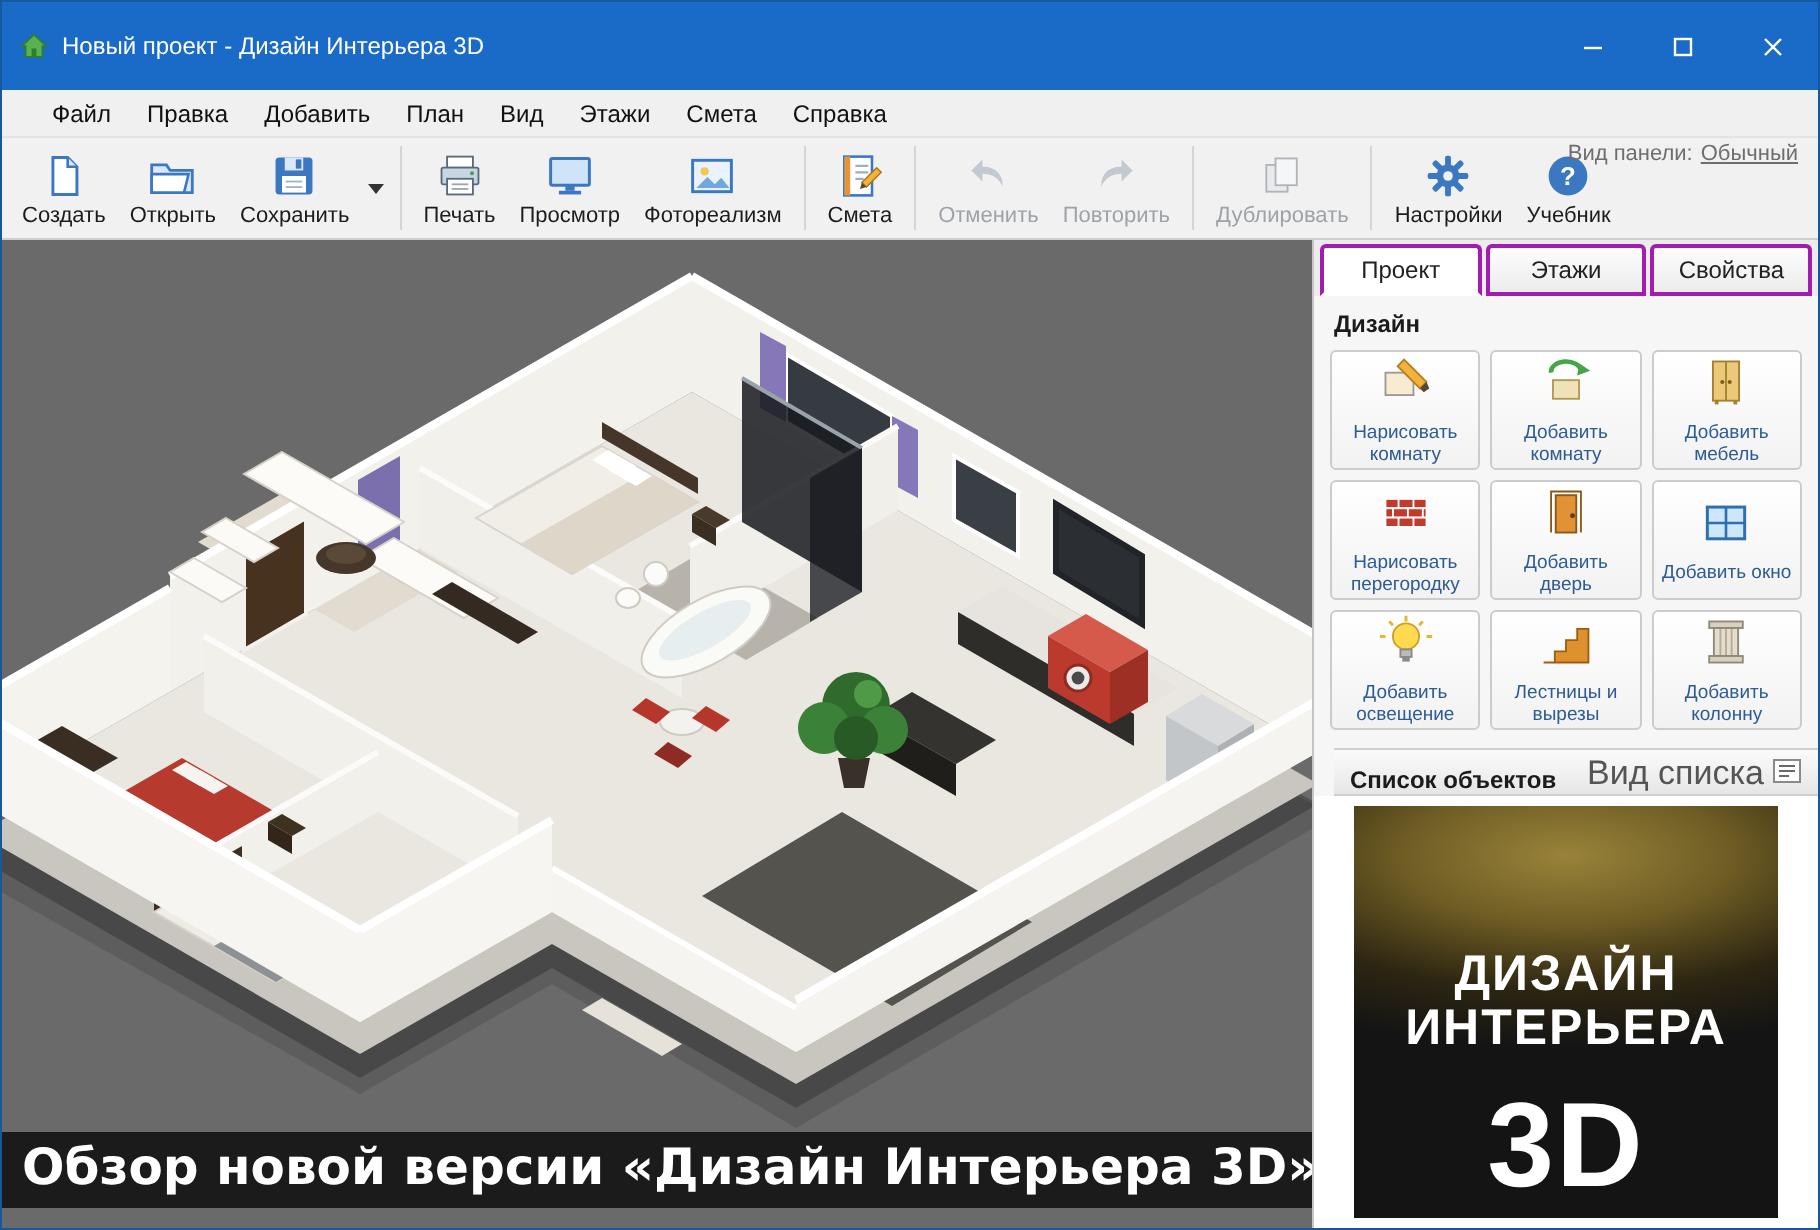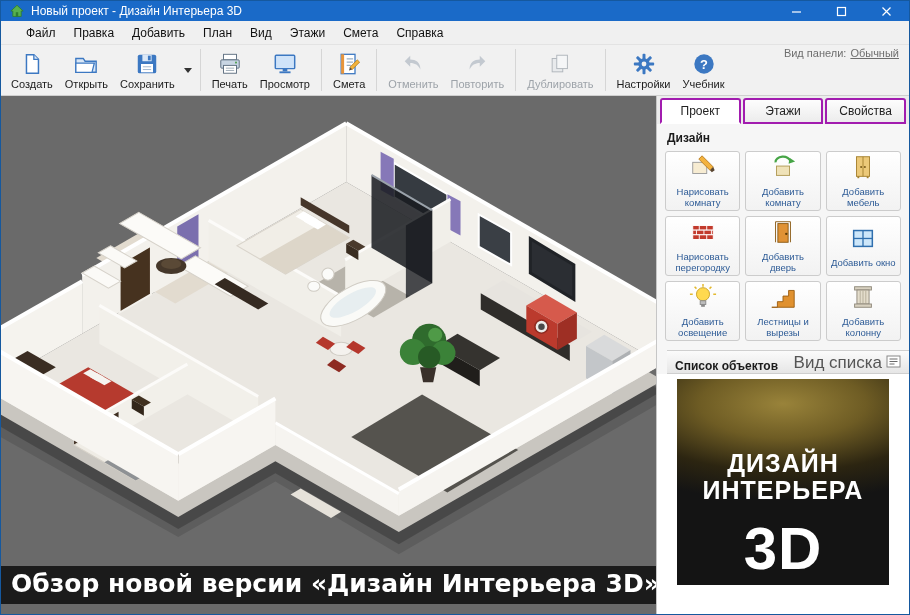--- a/index.html
+++ b/index.html
@@ -1,19 +1,19 @@
 <!DOCTYPE html>
 <html><head>
 <meta charset="utf-8">
 <style>
   html,body{margin:0;padding:0;background:#ffffff;font-family:"Liberation Sans",sans-serif;}
   *{box-sizing:border-box;}
   .window{width:910px;height:615px;display:flex;flex-direction:column;border:1px solid #15589e;background:#f0f0f0;overflow:hidden;}
   
-  .titlebar{height:20px;background:#1a6ac8;display:flex;align-items:center;color:#fff;font-size:12px;flex:0 0 auto;}
+  .titlebar{height:44px;background:#1a6ac8;display:flex;align-items:center;color:#fff;font-size:12px;flex:0 0 auto;}
   .app-icon{width:16px;height:16px;margin:0 6px 0 8px;display:flex;align-items:center;justify-content:center;}
   .title-text{flex:1;white-space:nowrap;overflow:hidden;}
   .win-controls{display:flex;height:28px;}
   .win-btn{width:45px;height:28px;display:flex;align-items:center;justify-content:center;cursor:default;}
   
   .menubar{height:23px;background:#f0f0f0;display:flex;align-items:center;font-size:12px;color:#111;padding-left:16px;flex:0 0 auto;}
   .menu-item{padding:3px 9px;cursor:default;}
   
   .toolbar{height:52px;background:#f1f1f1;border-top:1px solid #e3e3e3;border-bottom:1px solid #cfcfcf;display:flex;align-items:center;padding:2px 6px 2px 4px;position:relative;flex:0 0 auto;}
   .tb-btn{display:flex;flex-direction:column;align-items:center;justify-content:center;gap:2px;padding:3px 6px;font-size:11px;color:#1c1c1c;border-radius:2px;min-width:44px;}
@@ -152,20 +152,30 @@
       <span class="tb-icon">
         <svg width="24" height="24" viewBox="0 0 26 26">
             <rect x="2.5" y="3.5" width="21" height="14.5" rx="1" fill="#cfe3f9" stroke="#3c78c2" stroke-width="1.6"></rect>
             <rect x="10.5" y="18" width="5" height="3" fill="#3c78c2"></rect>
             <rect x="7" y="21" width="12" height="2" fill="#3c78c2"></rect>
           </svg>
       </span>
       <span class="tb-label">Просмотр</span>
     </div>
 
+    <div class="tb-btn">
+      <span class="tb-icon">
+        <svg width="24" height="24" viewBox="0 0 26 26">
+            <rect x="2.5" y="4.5" width="21" height="17" fill="#eaf3fd" stroke="#3c78c2" stroke-width="1.6"></rect>
+            <circle cx="9" cy="10.5" r="2.2" fill="#f3c94e"></circle>
+            <path d="M4.5 19.5l6-6 4 4 3.5-3.5 4.5 5.5z" fill="#6fa8dc"></path>
+          </svg>
+      </span>
+      <span class="tb-label">Фотореализм</span>
+    </div>
 
     <div class="tb-sep"></div>
 
     <div class="tb-btn">
       <span class="tb-icon">
         <svg width="24" height="24" viewBox="0 0 26 26">
             <rect x="4.5" y="2.5" width="15" height="21" fill="#ffffff" stroke="#3c78c2" stroke-width="1.4"></rect>
             <rect x="4.5" y="2.5" width="3.2" height="21" fill="#e8953a"></rect>
             <path d="M10.5 7.5h7M10.5 11h7M10.5 14.5h4.5" stroke="#9bb0c4" stroke-width="1.2"></path>
             <polygon points="14,16.5 22,8.5 24.5,11 16.5,19" fill="#f2b33c" stroke="#a97617" stroke-width="0.8"></polygon>

